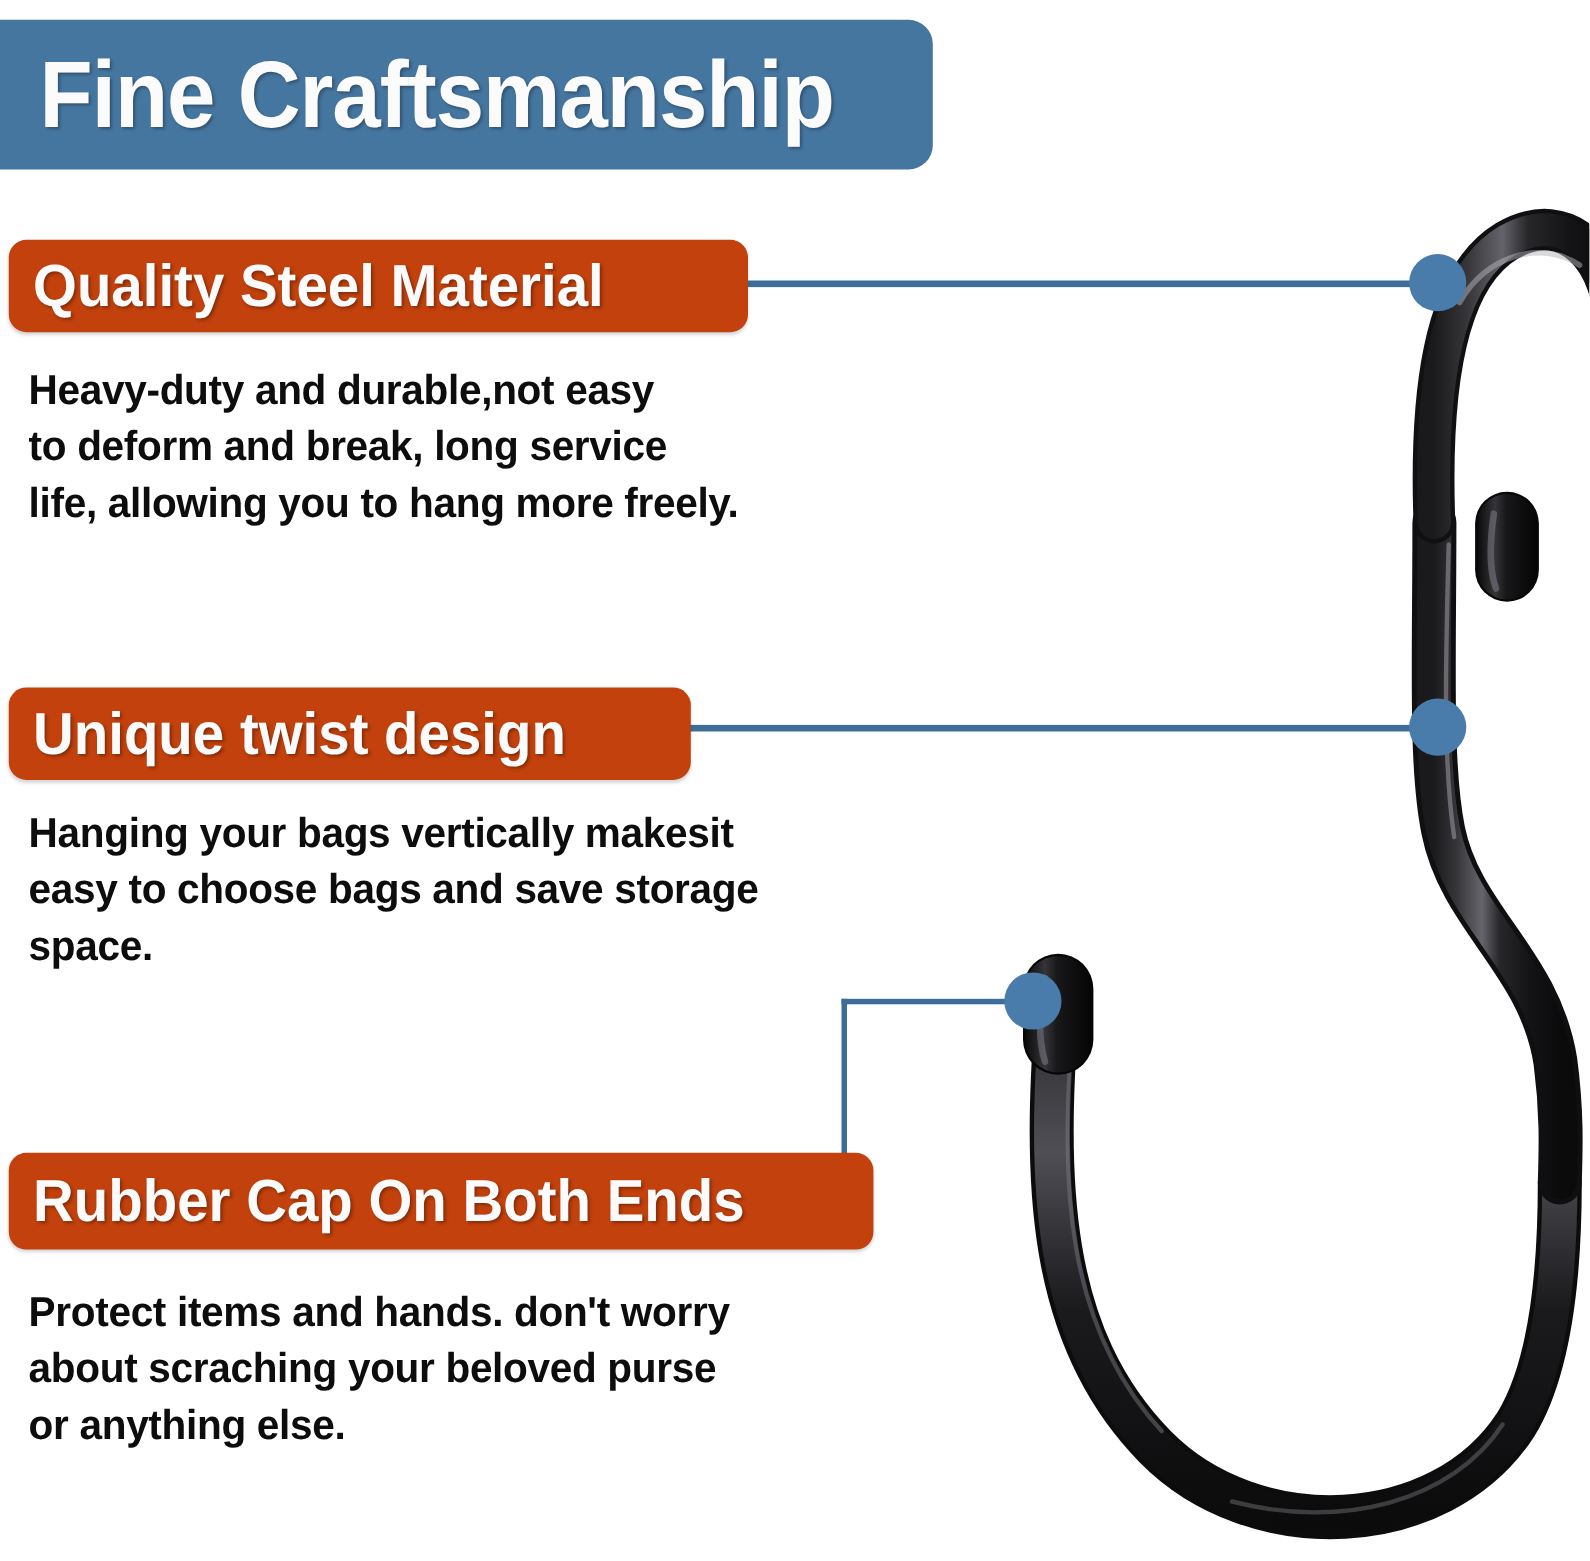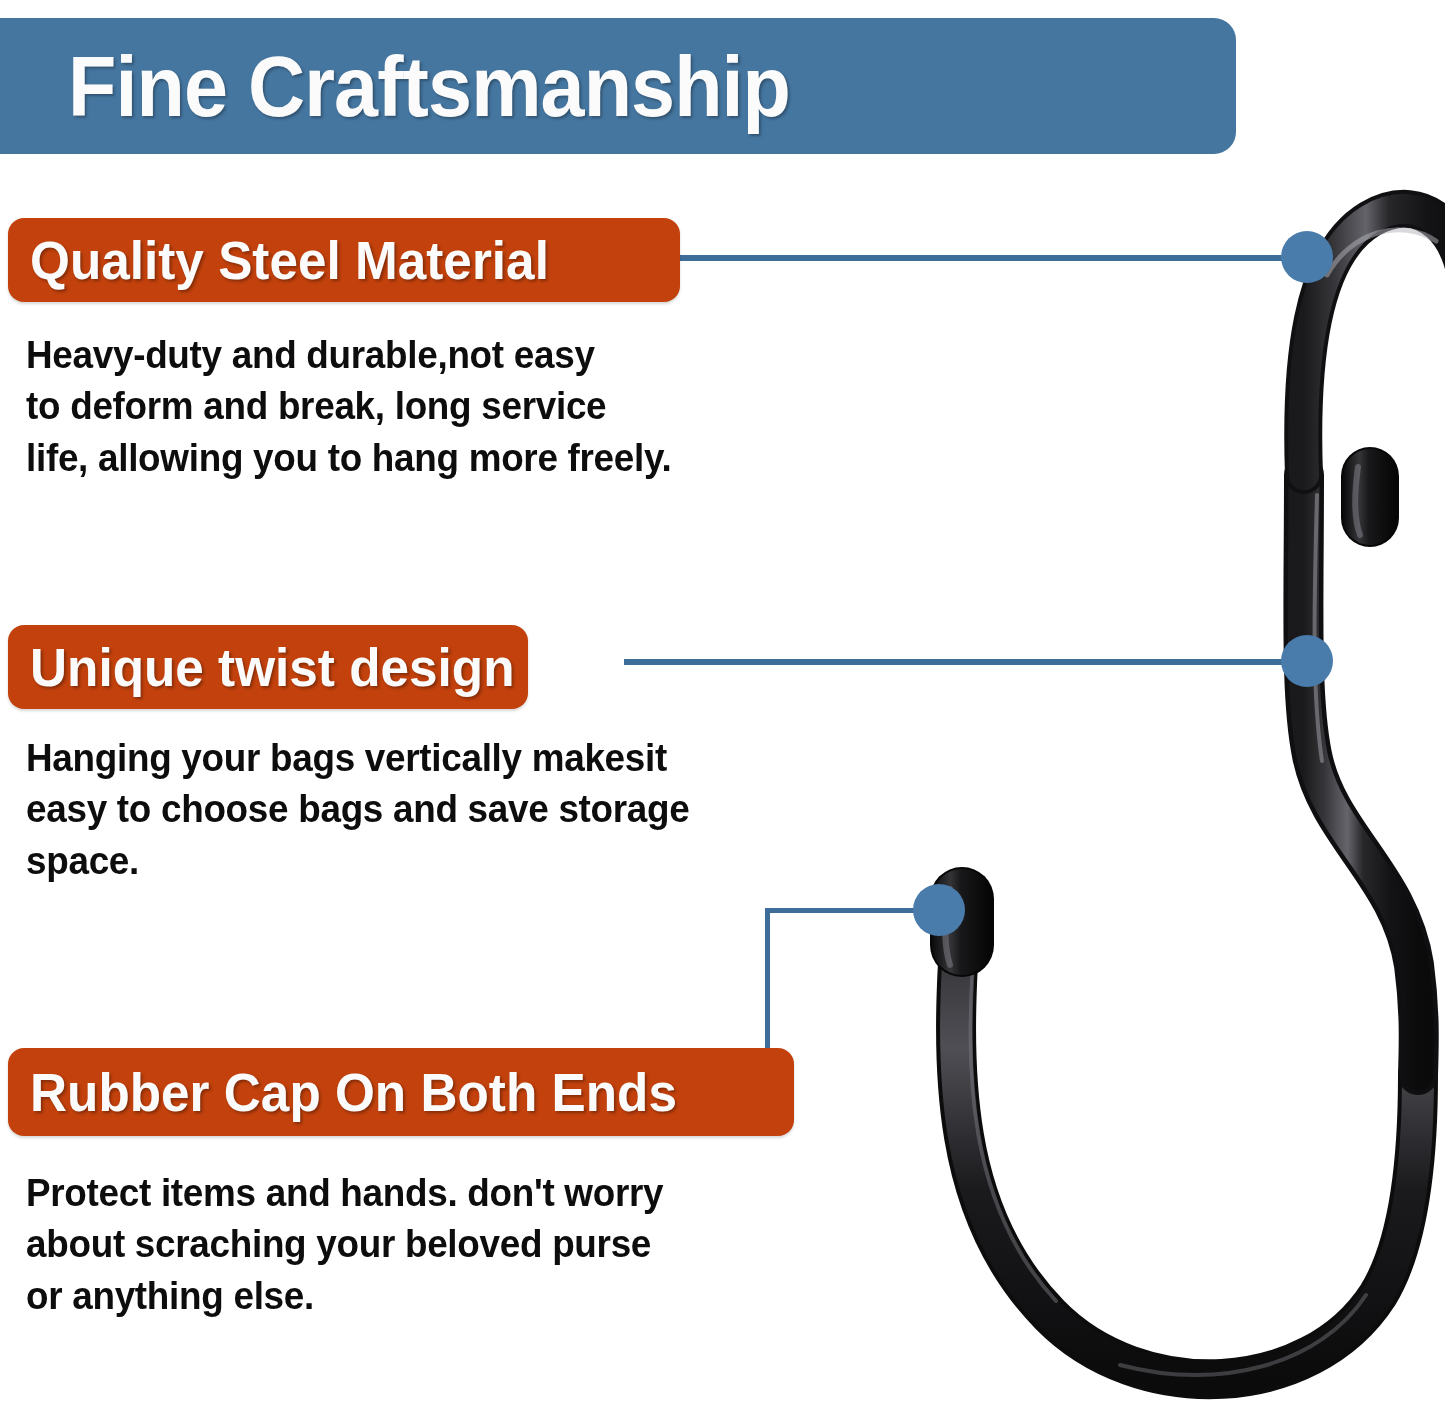--- a/index.html
+++ b/index.html
@@ -7,25 +7,25 @@
   body {
     width:1445px; height:1419px;
     position:relative; overflow:hidden;
     font-family:"Liberation Sans", sans-serif;
     background:#ffffff;
   }
 
   
   .title-banner{
     position:absolute; left:0px; top:18px;
-    width:1236px; height:136px;
+    width:848px; height:136px;
     background:#4576a0;
     border-radius:0 22px 22px 0;
     display:flex; align-items:center;
-    padding-left:68px;
+    padding-left:36px;
   }
   .title-text{
     color:#fbfbfb;
     font-size:86px;
     font-weight:bold;
     letter-spacing:-1px;
     line-height:1;
     transform:scaleX(0.92);
     transform-origin:left center;
     text-shadow:2px 2px 3px rgba(0,0,0,0.30);
@@ -45,21 +45,21 @@
     color:#fbfbfb;
     font-size:54px;
     font-weight:bold;
     line-height:1;
     white-space:nowrap;
     transform:scaleX(0.95);
     transform-origin:left center;
     text-shadow:2px 2px 3px rgba(0,0,0,0.32);
   }
   #badge-1{ left:8px;  top:218px;  width:672px; height:84px; }
-  #badge-2{ left:8px;  top:625px;  width:520px; height:84px; }
+  #badge-2{ left:8px;  top:625px;  width:620px; height:84px; }
   #badge-3{ left:8px;  top:1048px; width:786px; height:88px; }
 
   
   .body-text{
     position:absolute;
     color:#0d0d0d;
     font-size:38px;
     font-weight:bold;
     line-height:1.35;
     letter-spacing:-0.3px;

